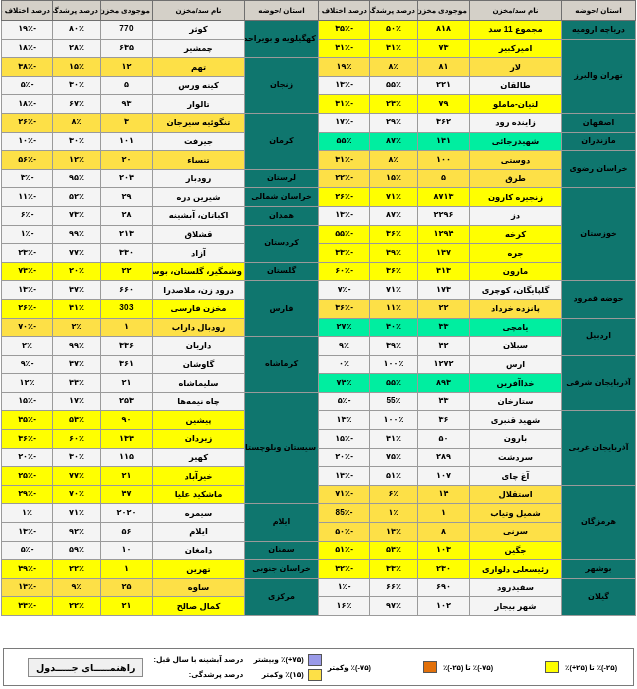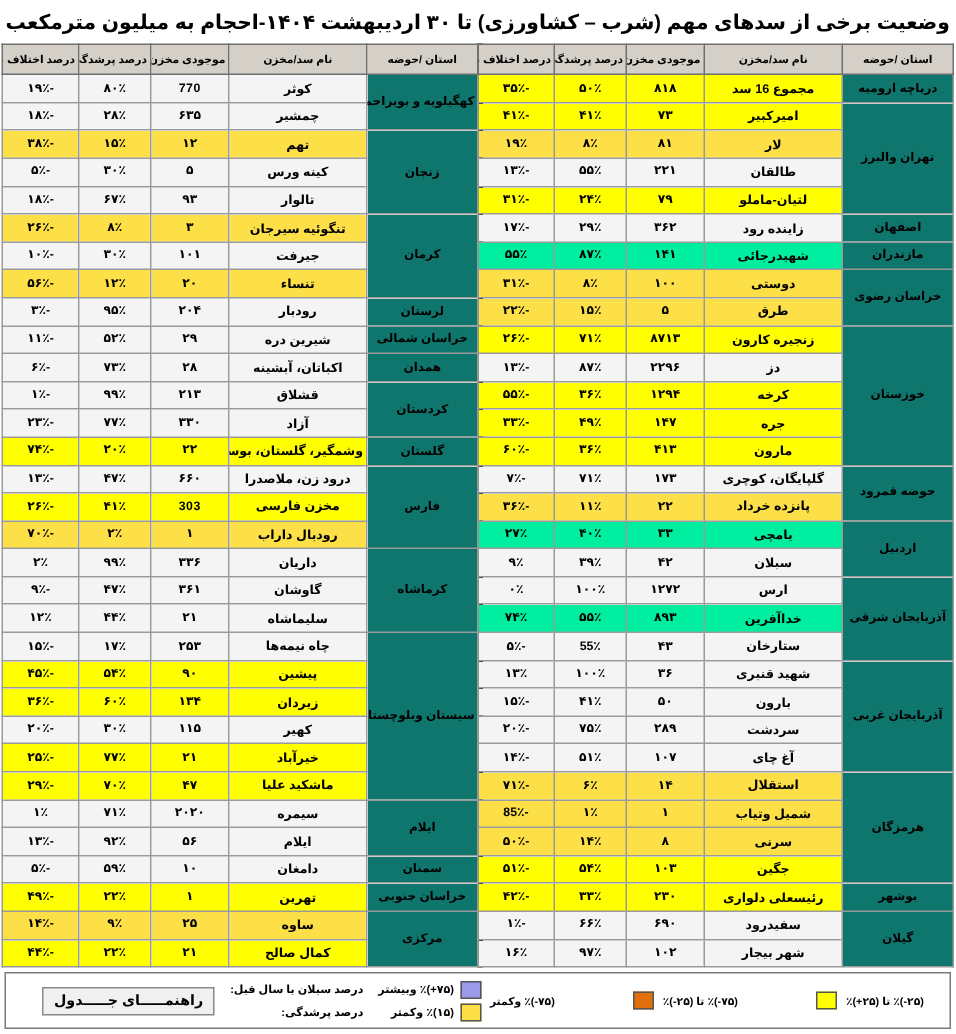--- a/index.html
+++ b/index.html
@@ -153,21 +153,20 @@
     gap:48px;
   }
   .scale-item .sw{margin-left:4px;}
   .scale-item span{font-size:7.2px;font-weight:bold;white-space:nowrap;}
 </style>
 </head>
 <body>
 
 <div id="page">
 
-  <div class="title">وضعیت برخی از سدهای مهم (شرب – کشاورزی) تا ۳۰ اردیبهشت ۱۴۰۴-احجام به میلیون مترمکعب</div>
 
   <div class="tables">
 
     <div class="tbl-wrap right">
       <table class="dams">
         <colgroup>
           <col class="c-prov">
             <col class="c-dam">
             <col class="c-vol">
             <col class="c-fill">
@@ -178,21 +177,21 @@
             <th>استان /حوضه</th>
             <th>نام سد/مخزن</th>
             <th>موجودی مخزن</th>
             <th>درصد پرشدگی</th>
             <th>درصد اختلاف با سال قبل</th>
           </tr>
         </thead>
         <tbody>
             <tr>
               <td class="prov" rowspan="1">دریاچه ارومیه</td>
-              <td class="dam bg-yellow">مجموع 16 سد</td>
+              <td class="dam bg-yellow">مجموع 11 سد</td>
               <td class="num bg-yellow">۸۱۸</td>
               <td class="num bg-yellow">۵۰٪</td>
               <td class="num bg-yellow">-۳۵٪</td>
             </tr>
             <tr>
               <td class="prov" rowspan="4">تهران والبرز</td>
               <td class="dam bg-yellow">امیرکبیر</td>
               <td class="num bg-yellow">۷۳</td>
               <td class="num bg-yellow">۴۱٪</td>
               <td class="num bg-yellow">-۴۱٪</td>
@@ -622,21 +621,21 @@
       </table>
     </div>
 
   </div>
 
   <div class="legend">
     <div class="legend-title">راهنمـــــای جـــــدول</div>
 
     <div class="legend-keys">
       <div class="kline">
-          <span class="klabel">درصد سبلان با سال قبل:</span>
+          <span class="klabel">درصد آبشینه با سال قبل:</span>
         </div>
       <div class="kline">
           <span class="klabel">درصد پرشدگی:</span>
         </div>
     </div>
 
     <div class="legend-keys">
       <div class="kline">
           <span class="klabel">(۷۵+)٪ وبیشتر</span>
         </div>

